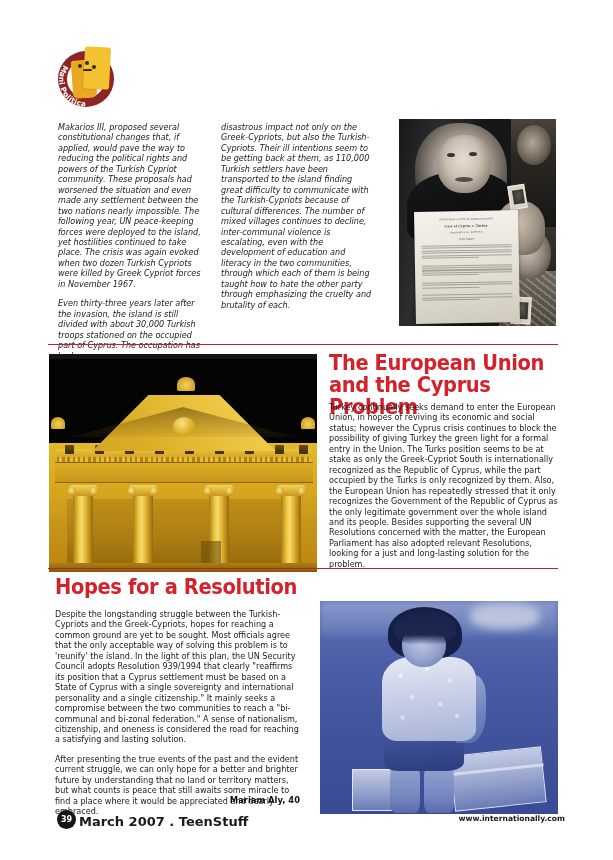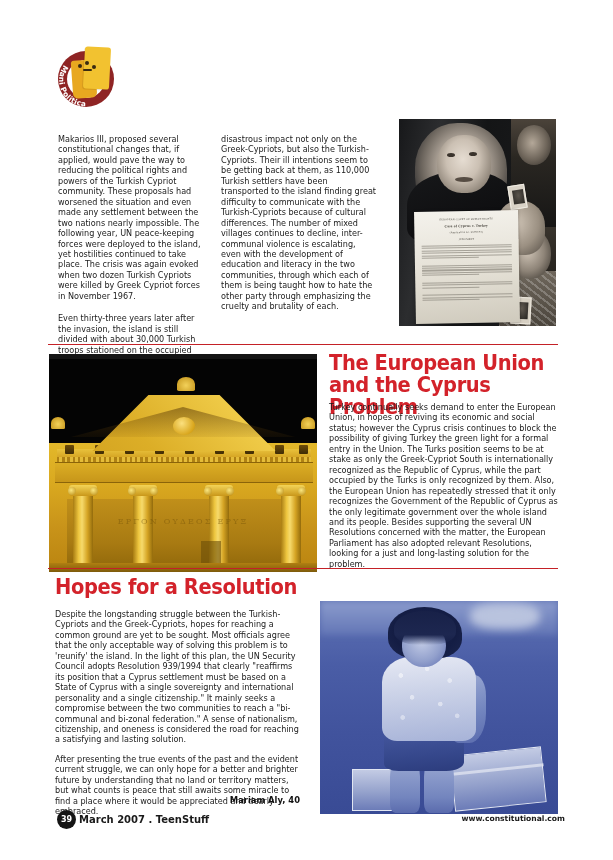--- a/index.html
+++ b/index.html
@@ -52,21 +52,21 @@
      font-family: "DejaVu Sans", sans-serif; letter-spacing: .3px; }
 
   
   .col {
     position: absolute;
     font-size: 8.1px;
     line-height: 10.45px;
     color: #1a1a1a;
     text-align: left;
   }
-  .col p { margin: 12px 0 9px 0; }
+  .col p { margin: 0 0 9px 0; font-style: italic; }
   .col p:last-child { margin-bottom: 0; }
 
   #col-left  { left: 58px;  top: 122px; width: 150px; }
   #col-right { left: 221px; top: 122px; width: 155px; }
 
   
   .photo-top {
     position: absolute; left: 399px; top: 119px; width: 157px; height: 207px;
     background: #0b0b0c;
     overflow: hidden;
@@ -387,21 +387,21 @@
   
   .footer { position: absolute; left: 0; top: 810px; width: 613px; height: 30px; }
   .pagenum {
     position: absolute; left: 57px; top: 0px; width: 19px; height: 19px;
     border-radius: 50%; background: #141414; color: #fff;
     font-size: 8px; font-weight: bold;
     display: flex; align-items: center; justify-content: center;
   }
   .footer-left {
     position: absolute; left: 79px; top: 4px;
-    font-size: 10px; font-weight: bold; color: #1a1a1a;
+    font-size: 13px; font-weight: bold; color: #1a1a1a;
   }
   .footer-right {
     position: absolute; right: 48px; top: 4px;
     font-size: 7.6px; font-weight: bold; color: #1a1a1a;
   }
 </style>
 </head>
 <body>
 
 <div class="page">
@@ -501,21 +501,20 @@
       <div class="tp-col" style="left:24px"></div>
       <div class="tp-col" style="left:84px"></div>
       <div class="tp-col" style="left:160px"></div>
       <div class="tp-col" style="left:232px"></div>
       <div class="tp-cap" style="left:20px"></div>
       <div class="tp-cap" style="left:80px"></div>
       <div class="tp-cap" style="left:156px"></div>
       <div class="tp-cap" style="left:228px"></div>
     </div>
     <div class="tp-doorway"></div>
-    <div class="tp-inscription2">ΕΡΓΟΝ ΟΥΔΕΟΣ ΕΡΥΞ</div>
     <div class="tp-arch"></div>
     <div class="tp-entab"></div>
     <div class="tp-dentils"></div>
     <div class="tp-brackets">
       <i style="left:6px"></i>
         <i style="left:36px"></i>
         <i style="left:66px"></i>
       <i style="left:96px"></i>
         <i style="left:126px"></i>
         <i style="left:156px"></i>
@@ -560,16 +559,16 @@
     <div class="pc-arm"></div>
     <div class="pc-shirt"></div>
     <div class="pc-hair"></div>
     <div class="pc-face"></div>
     <div class="pc-hairfront"></div>
   </div>
 
   <div class="footer">
     <div class="pagenum">39</div>
     <div class="footer-left">March 2007 . TeenStuff</div>
-    <div class="footer-right">www.constitutional.com</div>
+    <div class="footer-right">www.internationally.com</div>
   </div>
 
 </div>
 
 </body></html>

